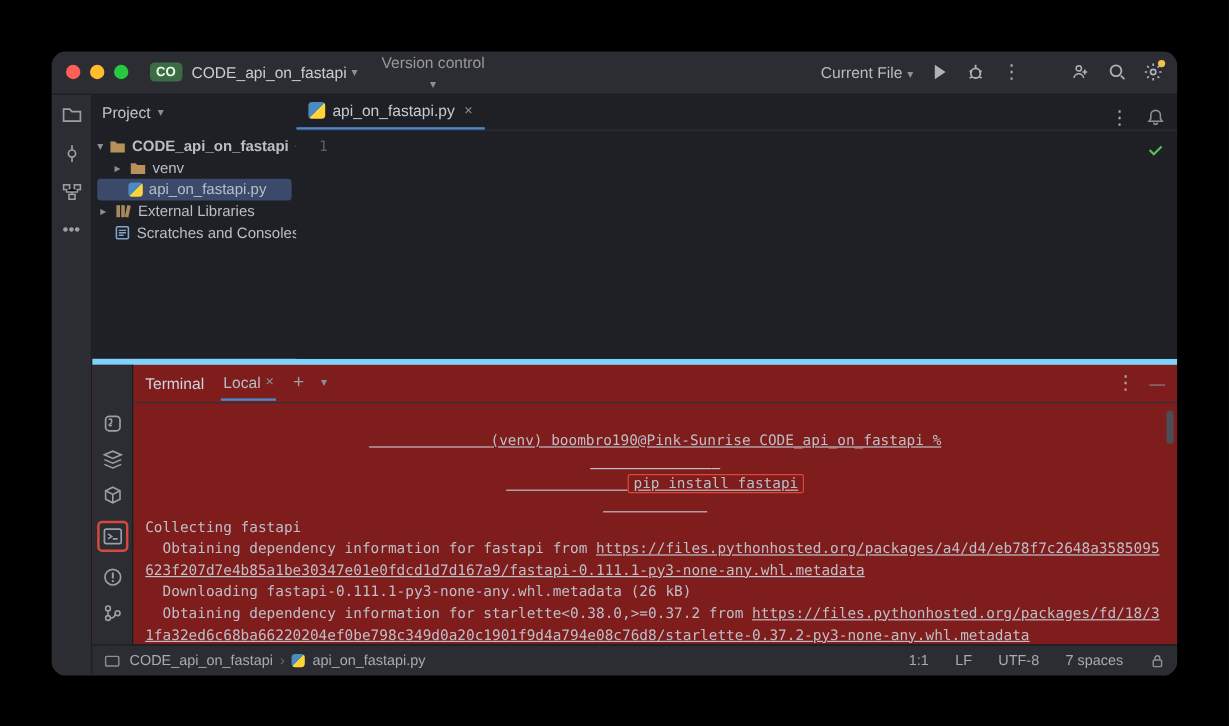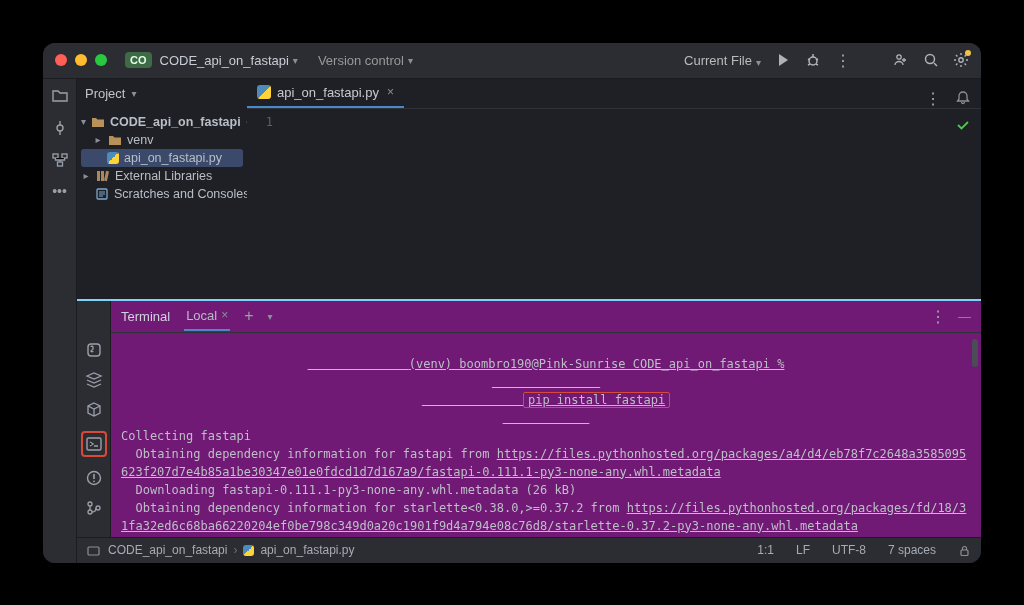--- a/index.html
+++ b/index.html
@@ -50,21 +50,21 @@
     font-weight: 600;
   }
   .proj-name {
     color: #c8ccd4;
     font-size: 13px;
     display: flex;
     align-items: center;
     gap: 4px;
   }
   .chev { font-size: 10px; color: #8a8f99; }
-  .vc { color: #999; font-size: 13px; margin-left: 12px; display:flex; align-items:center; gap:4px;}
+  .vc { color: #999; font-size: 13px; margin-left: 12px; display:flex; align-items:center; gap:4px;flex-direction:column;}
   .titlebar .spacer { flex: 1; }
   .titlebar .right { display: flex; align-items: center; gap: 14px; }
   .titlebar .right svg, .titlebar .right .glyph { color: #aeb2bb; }
   .cf { color: #bbb; font-size: 13px; display:flex; align-items:flex-end; gap:4px;}
   .play { color: #58c95a; }
   .bug { color: #58c95a; }
   .vdots { color: #aaa; font-size: 16px; }
   .gear-dot { position: relative; }
   .gear-dot::after { content:''; position:absolute; top:-2px; right:-2px; width:6px; height:6px; border-radius:50%; background:#f2c24c;}
   
@@ -168,23 +168,23 @@
   }
   .editor .check {
     position: absolute;
     top: 8px;
     right: 10px;
     color: #5bbf5b;
   }
   
   .term-panel {
     height: 238px;
-    border-top: 2px solid #7dd3fc;
-    display: flex;
-    background: #701a75;
+    border-top: 5px solid #7dd3fc;
+    display: flex;
+    background: #7f1d1d;
   }
   .term-rail {
     width: 34px;
     background: #2b2d33;
     display: flex;
     flex-direction: column;
     align-items: center;
     gap: 12px;
     padding-top: 40px;
     border-right: 1px solid #1a1c20;

